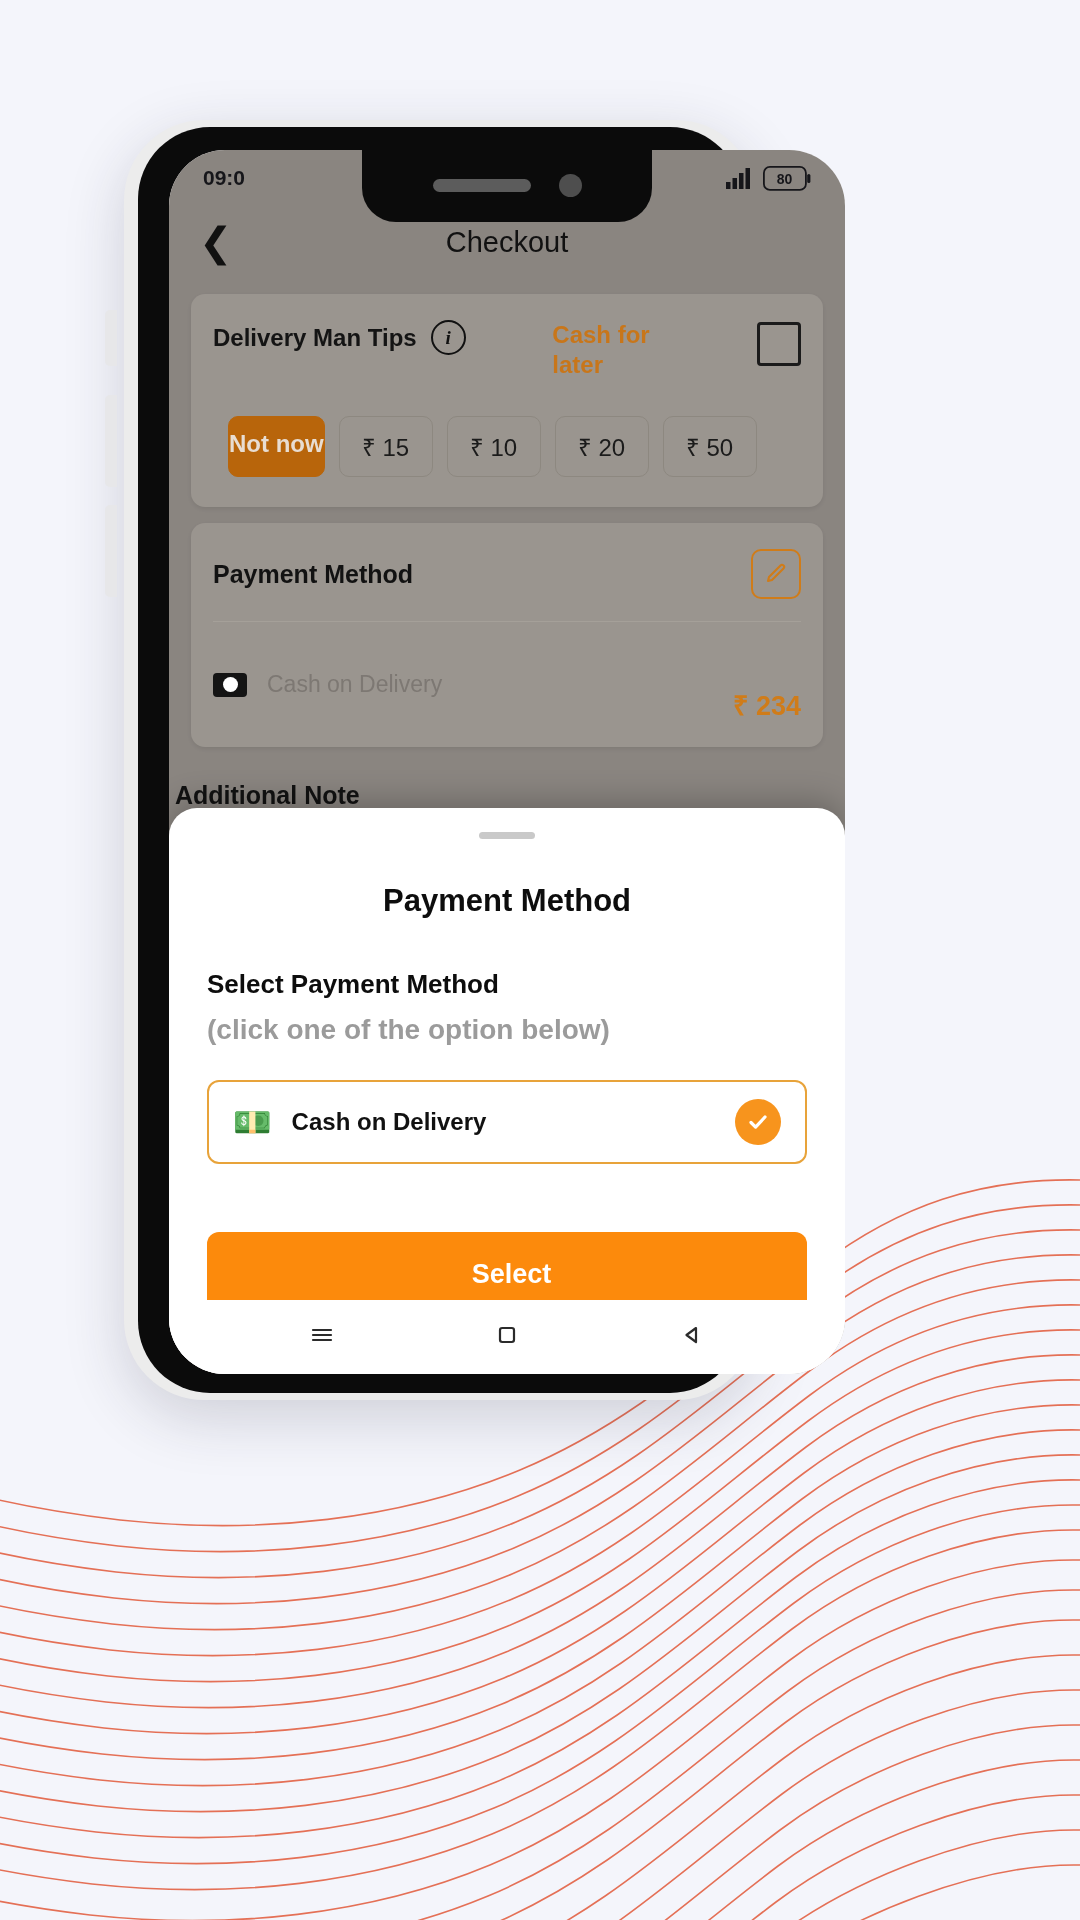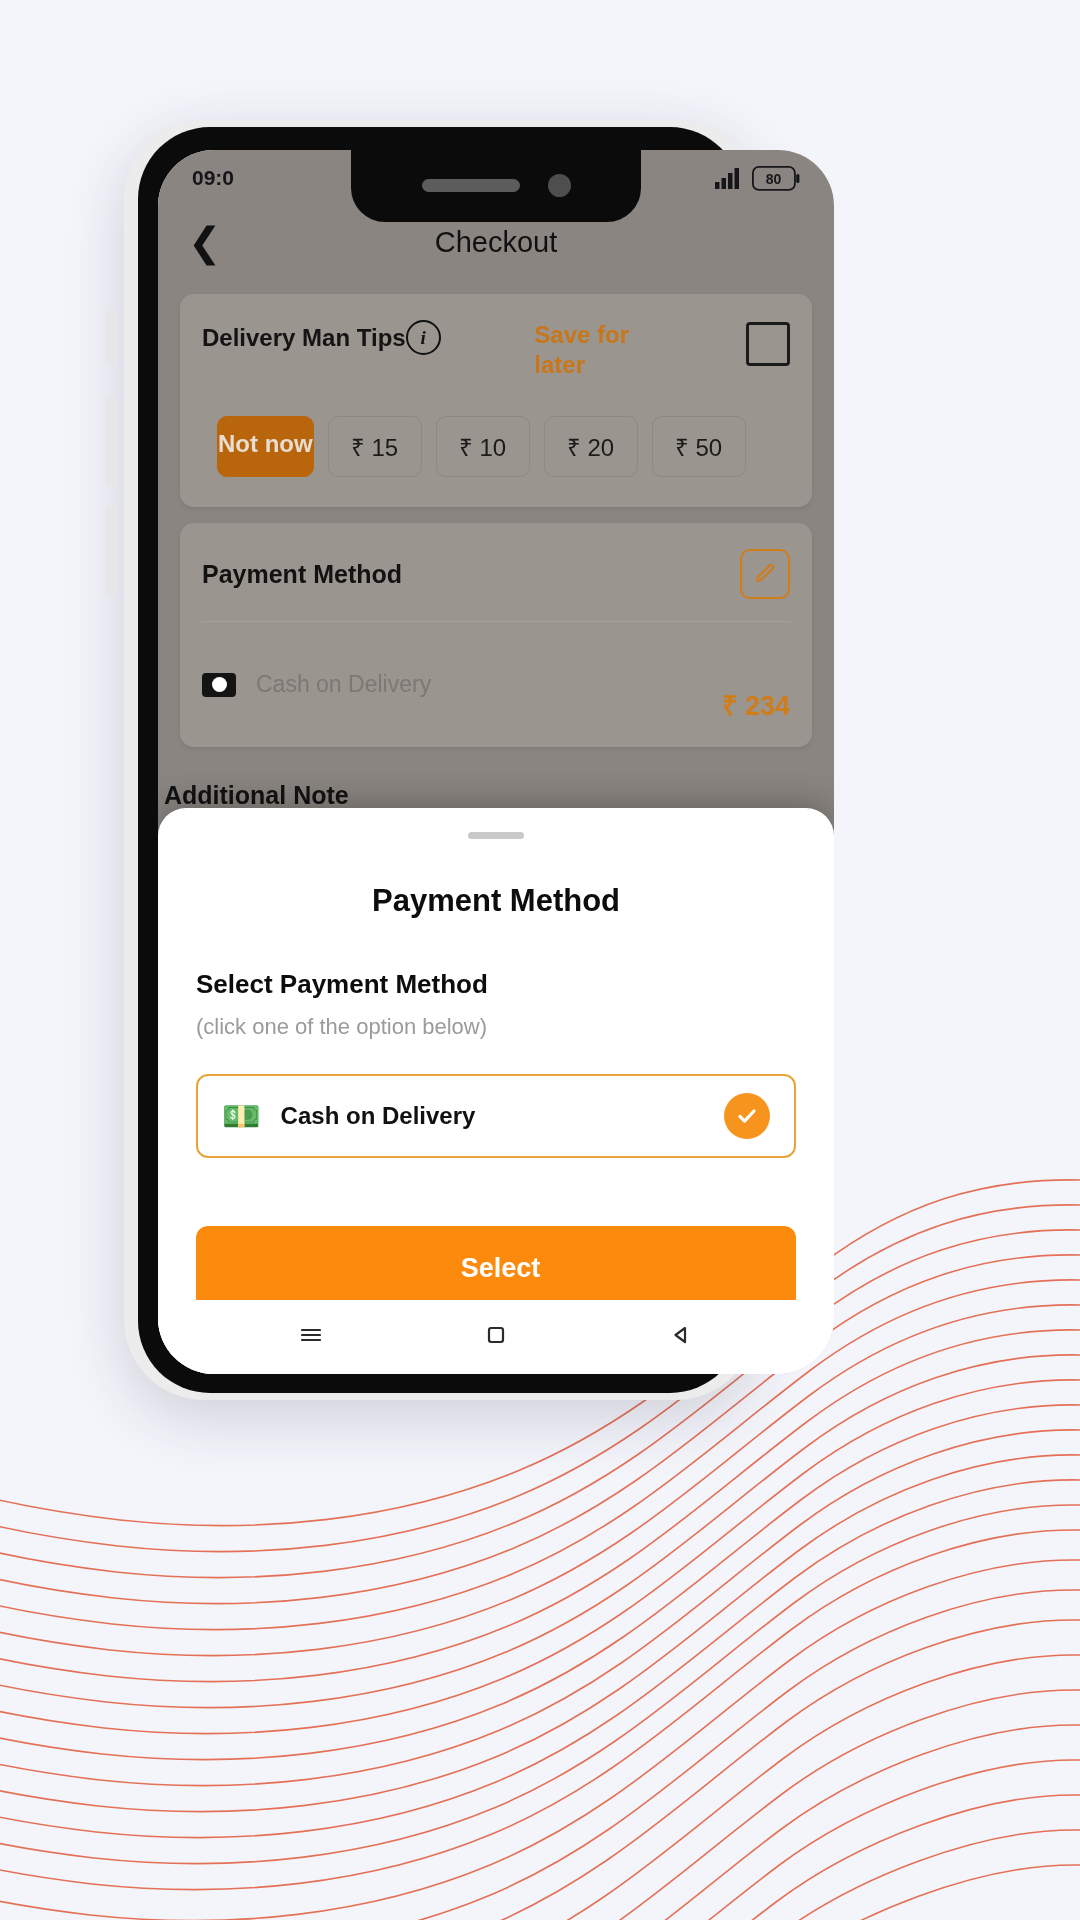--- a/index.html
+++ b/index.html
@@ -19,21 +19,21 @@
   .phone-body{
     position:absolute;left:138px;top:127px;width:604px;height:1266px;
     background:#0b0b0b;border-radius:72px;z-index:4;
   }
   .btn-side{position:absolute;background:#e7e7e9;border-radius:5px;z-index:3;}
   .btn-left1{left:105px;top:310px;width:12px;height:56px;border-radius:5px 0 0 5px;}
   .btn-left2{left:105px;top:395px;width:12px;height:92px;border-radius:5px 0 0 5px;}
   .btn-left3{left:105px;top:505px;width:12px;height:92px;border-radius:5px 0 0 5px;}
   .btn-right1{left:763px;top:440px;width:12px;height:130px;border-radius:0 5px 5px 0;}
   .screen{
-    position:absolute;left:158px;top:150px;width:676px;height:1224px;
+    position:absolute;left:169px;top:150px;width:676px;height:1224px;
     border-radius:56px;overflow:hidden;z-index:5;background:#fff;
   }
   
   .checkout{
     position:absolute;inset:0;background:#8a8580;
   }
   .statusbar{
     position:absolute;left:0;top:0;width:100%;height:56px;
     display:flex;align-items:center;justify-content:space-between;
     padding:0 34px;box-sizing:border-box;color:#16161a;
@@ -55,21 +55,21 @@
   .appbar-title{
     position:absolute;left:0;right:0;text-align:center;
     font-size:29px;color:#111;font-weight:400;pointer-events:none;
   }
   .card{
     margin:16px 22px;background:#9a958f;border-radius:14px;padding:0;
     box-shadow:0 2px 4px rgba(0,0,0,.08);
   }
   .tips-card{padding:26px 22px 30px 22px;}
   .tips-head{display:flex;align-items:flex-start;justify-content:space-between;gap:12px;}
-  .tips-title{display:flex;align-items:center;font-size:24px;font-weight:700;color:#141414;}
+  .tips-title{display:flex;align-items:center;gap:14px;font-size:24px;font-weight:700;color:#141414;}
   .info-ic{
     width:31px;height:31px;border:2.5px solid #111;border-radius:50%;
     display:flex;align-items:center;justify-content:center;
     font-size:19px;font-weight:700;font-style:italic;color:#111;font-family:"Liberation Serif",serif;
   }
   .save-later{color:#c8761a;font-weight:700;font-size:24px;line-height:1.25;width:118px;}
   .save-box{width:38px;height:38px;border:3px solid #1b1b1b;border-radius:4px;flex:0 0 auto;margin-top:2px;}
   .chips{display:flex;gap:14px;margin-top:36px;padding-left:15px;}
   .chip{
     border:1.5px solid #8d8880;border-radius:10px;padding:13px 0;min-width:92px;
@@ -97,21 +97,21 @@
   .note-box{margin:0 22px;height:120px;border:1.5px solid #a9a49d;border-radius:14px;background:#928d87;}
   
   .sheet{
     position:absolute;left:0;right:0;bottom:0;background:#fff;
     border-radius:28px 28px 0 0;z-index:7;padding:0 0 0 0;height:566px;
     box-shadow:0 -8px 30px rgba(0,0,0,.22);
   }
   .grabber{width:56px;height:7px;background:#c9c9c9;border-radius:4px;margin:24px auto 0 auto;}
   .sheet-title{text-align:center;font-size:31px;font-weight:700;color:#0d0d0d;margin-top:44px;}
   .sheet-sub{margin:50px 38px 0 38px;font-size:26px;font-weight:700;color:#0d0d0d;}
-  .sheet-hint{margin:14px 38px 16px 38px;font-size:22px;color:#9b9b9b;}
+  .sheet-hint{margin:14px 38px 16px 38px;font-size:28px;color:#9b9b9b;font-weight:bold;}
   .option{
     margin:34px 38px 0 38px;border:2px solid #e8a33a;border-radius:12px;
     height:84px;display:flex;align-items:center;justify-content:space-between;
     padding:0 24px;box-sizing:border-box;background:#fff;
   }
   .option-left{display:flex;align-items:center;gap:20px;}
   .option-emoji{font-size:31px;line-height:1;}
   .option-label{font-size:24px;font-weight:700;color:#111;}
   .check-circle{
     width:46px;height:46px;border-radius:50%;background:#f7941d;
@@ -201,21 +201,21 @@
     </div>
 
     <div style="position:absolute;left:0;right:0;top:128px;">
 
       <div class="card tips-card">
         <div class="tips-head">
           <div class="tips-title">
             <span>Delivery Man Tips</span>
             <span class="info-ic">i</span>
           </div>
-          <div class="save-later">Save for later</div>
+          <div class="save-later">Cash for later</div>
           <div class="save-box"></div>
         </div>
         <div class="chips">
           <div class="chip active">Not now</div>
           <div class="chip">₹ 15</div>
           <div class="chip">₹ 10</div>
           <div class="chip">₹ 20</div>
           <div class="chip">₹ 50</div>
         </div>
       </div>

